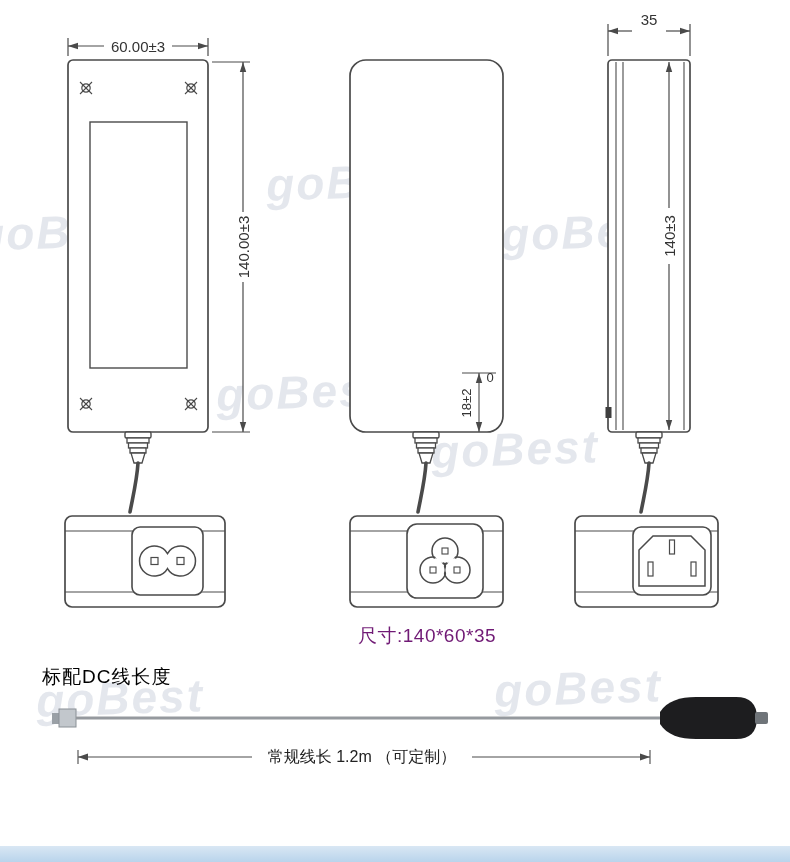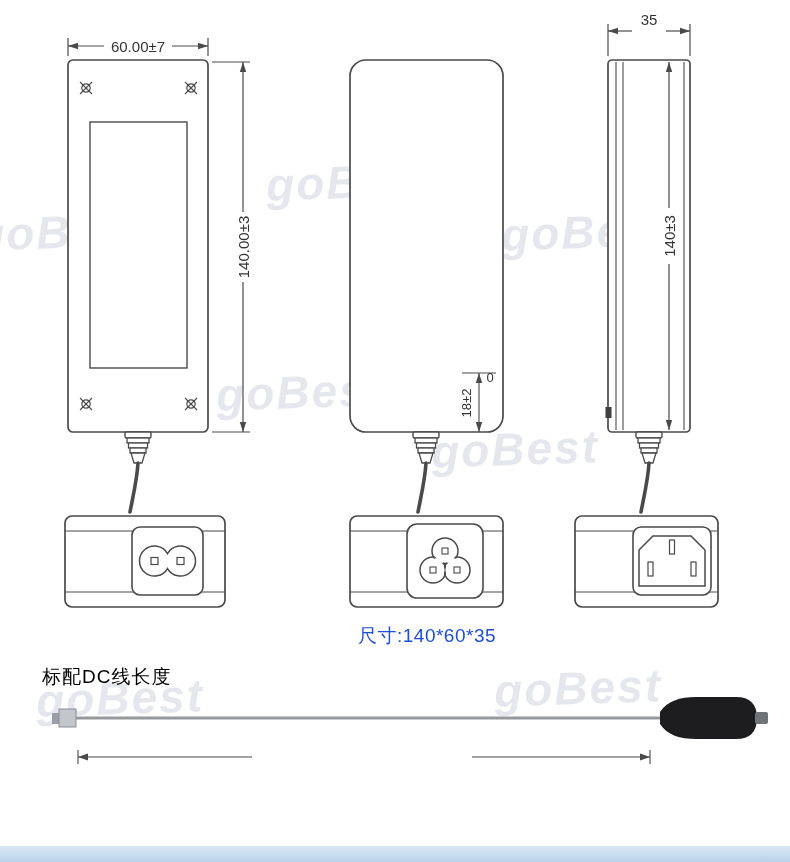--- a/index.html
+++ b/index.html
@@ -16,21 +16,21 @@
     position:absolute;
     font-size:15px;
     color:#333;
     white-space:nowrap;
     transform:translate(-50%,-50%);
     background:transparent;
     z-index:3;
   }
   .lbl.rot{transform:translate(-50%,-50%) rotate(-90deg);}
   .lbl.small{font-size:13px;}
-  .lbl.big{font-size:19px;color:#1d4ed8;letter-spacing:.5px;}
+  .lbl.big{font-size:19px;color:#701a75;letter-spacing:.5px;}
   .lbl.mid{font-size:16px;color:#222;}
   .title{
     position:absolute;
     font-size:19px;
     color:#000000;
     letter-spacing:1px;
     white-space:nowrap;
     z-index:3;
     text-align:right;
   }
@@ -194,23 +194,24 @@
         <line x1="78" y1="750" x2="78" y2="764"></line>
         <line x1="650" y1="750" x2="650" y2="764"></line>
         <line x1="78" y1="757" x2="252" y2="757"></line>
         <line x1="472" y1="757" x2="650" y2="757"></line>
       </g>
       <polygon points="78,757 88,753.6 88,760.4" fill="#4a4a4a"></polygon>
       <polygon points="650,757 640,753.6 640,760.4" fill="#4a4a4a"></polygon>
     </g>
   </svg>
 
-  <div class="lbl" style="left:138px;top:46px">60.00±7</div>
+  <div class="lbl" style="left:138px;top:46px">60.00±3</div>
   <div class="lbl rot" style="left:243px;top:247px">140.00±3</div>
   <div class="lbl" style="left:649px;top:19px">35</div>
   <div class="lbl rot" style="left:669px;top:236px">140±3</div>
   <div class="lbl small" style="left:490px;top:377px">0</div>
   <div class="lbl rot small" style="left:466px;top:403px">18±2</div>
   <div class="lbl big" style="left:427px;top:636px">尺寸:140*60*35</div>
   <div class="title" style="left:42px;top:664px">标配DC线长度</div>
+  <div class="lbl mid" style="left:362px;top:757px">常规线长 1.2m （可定制）</div>
 
   <div class="footer-bar"></div>
 </div>
 
 </body></html>

